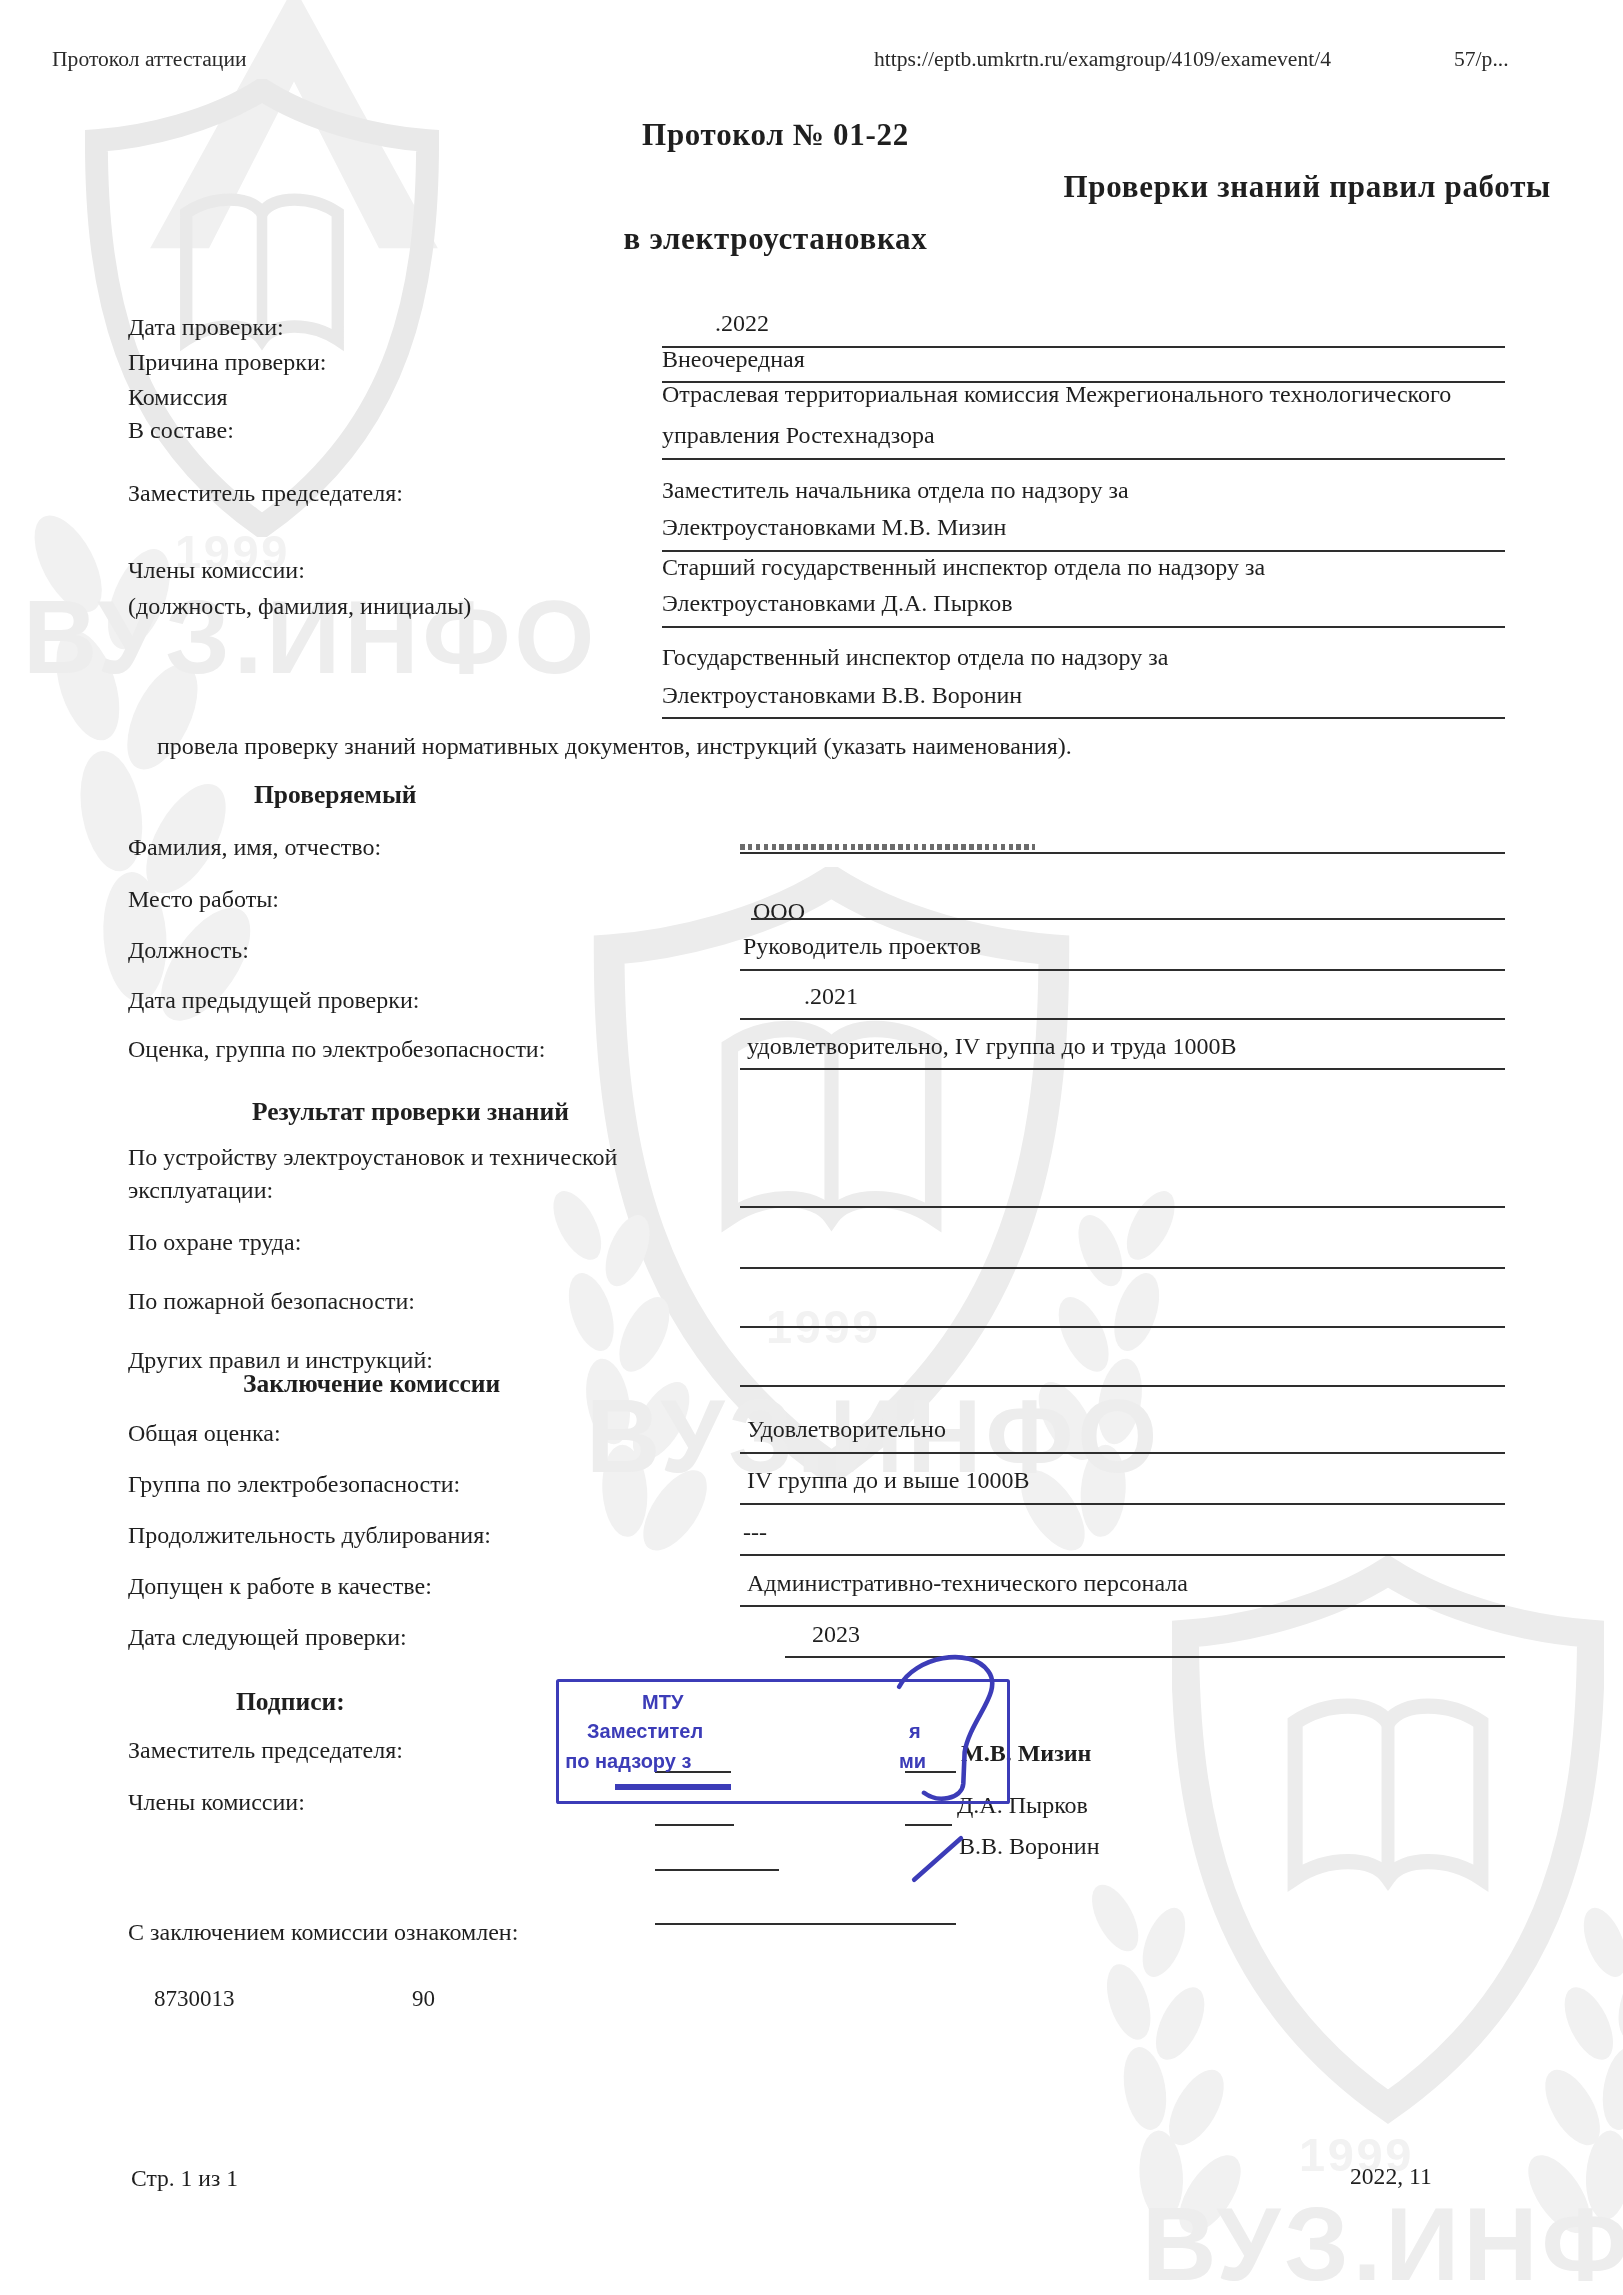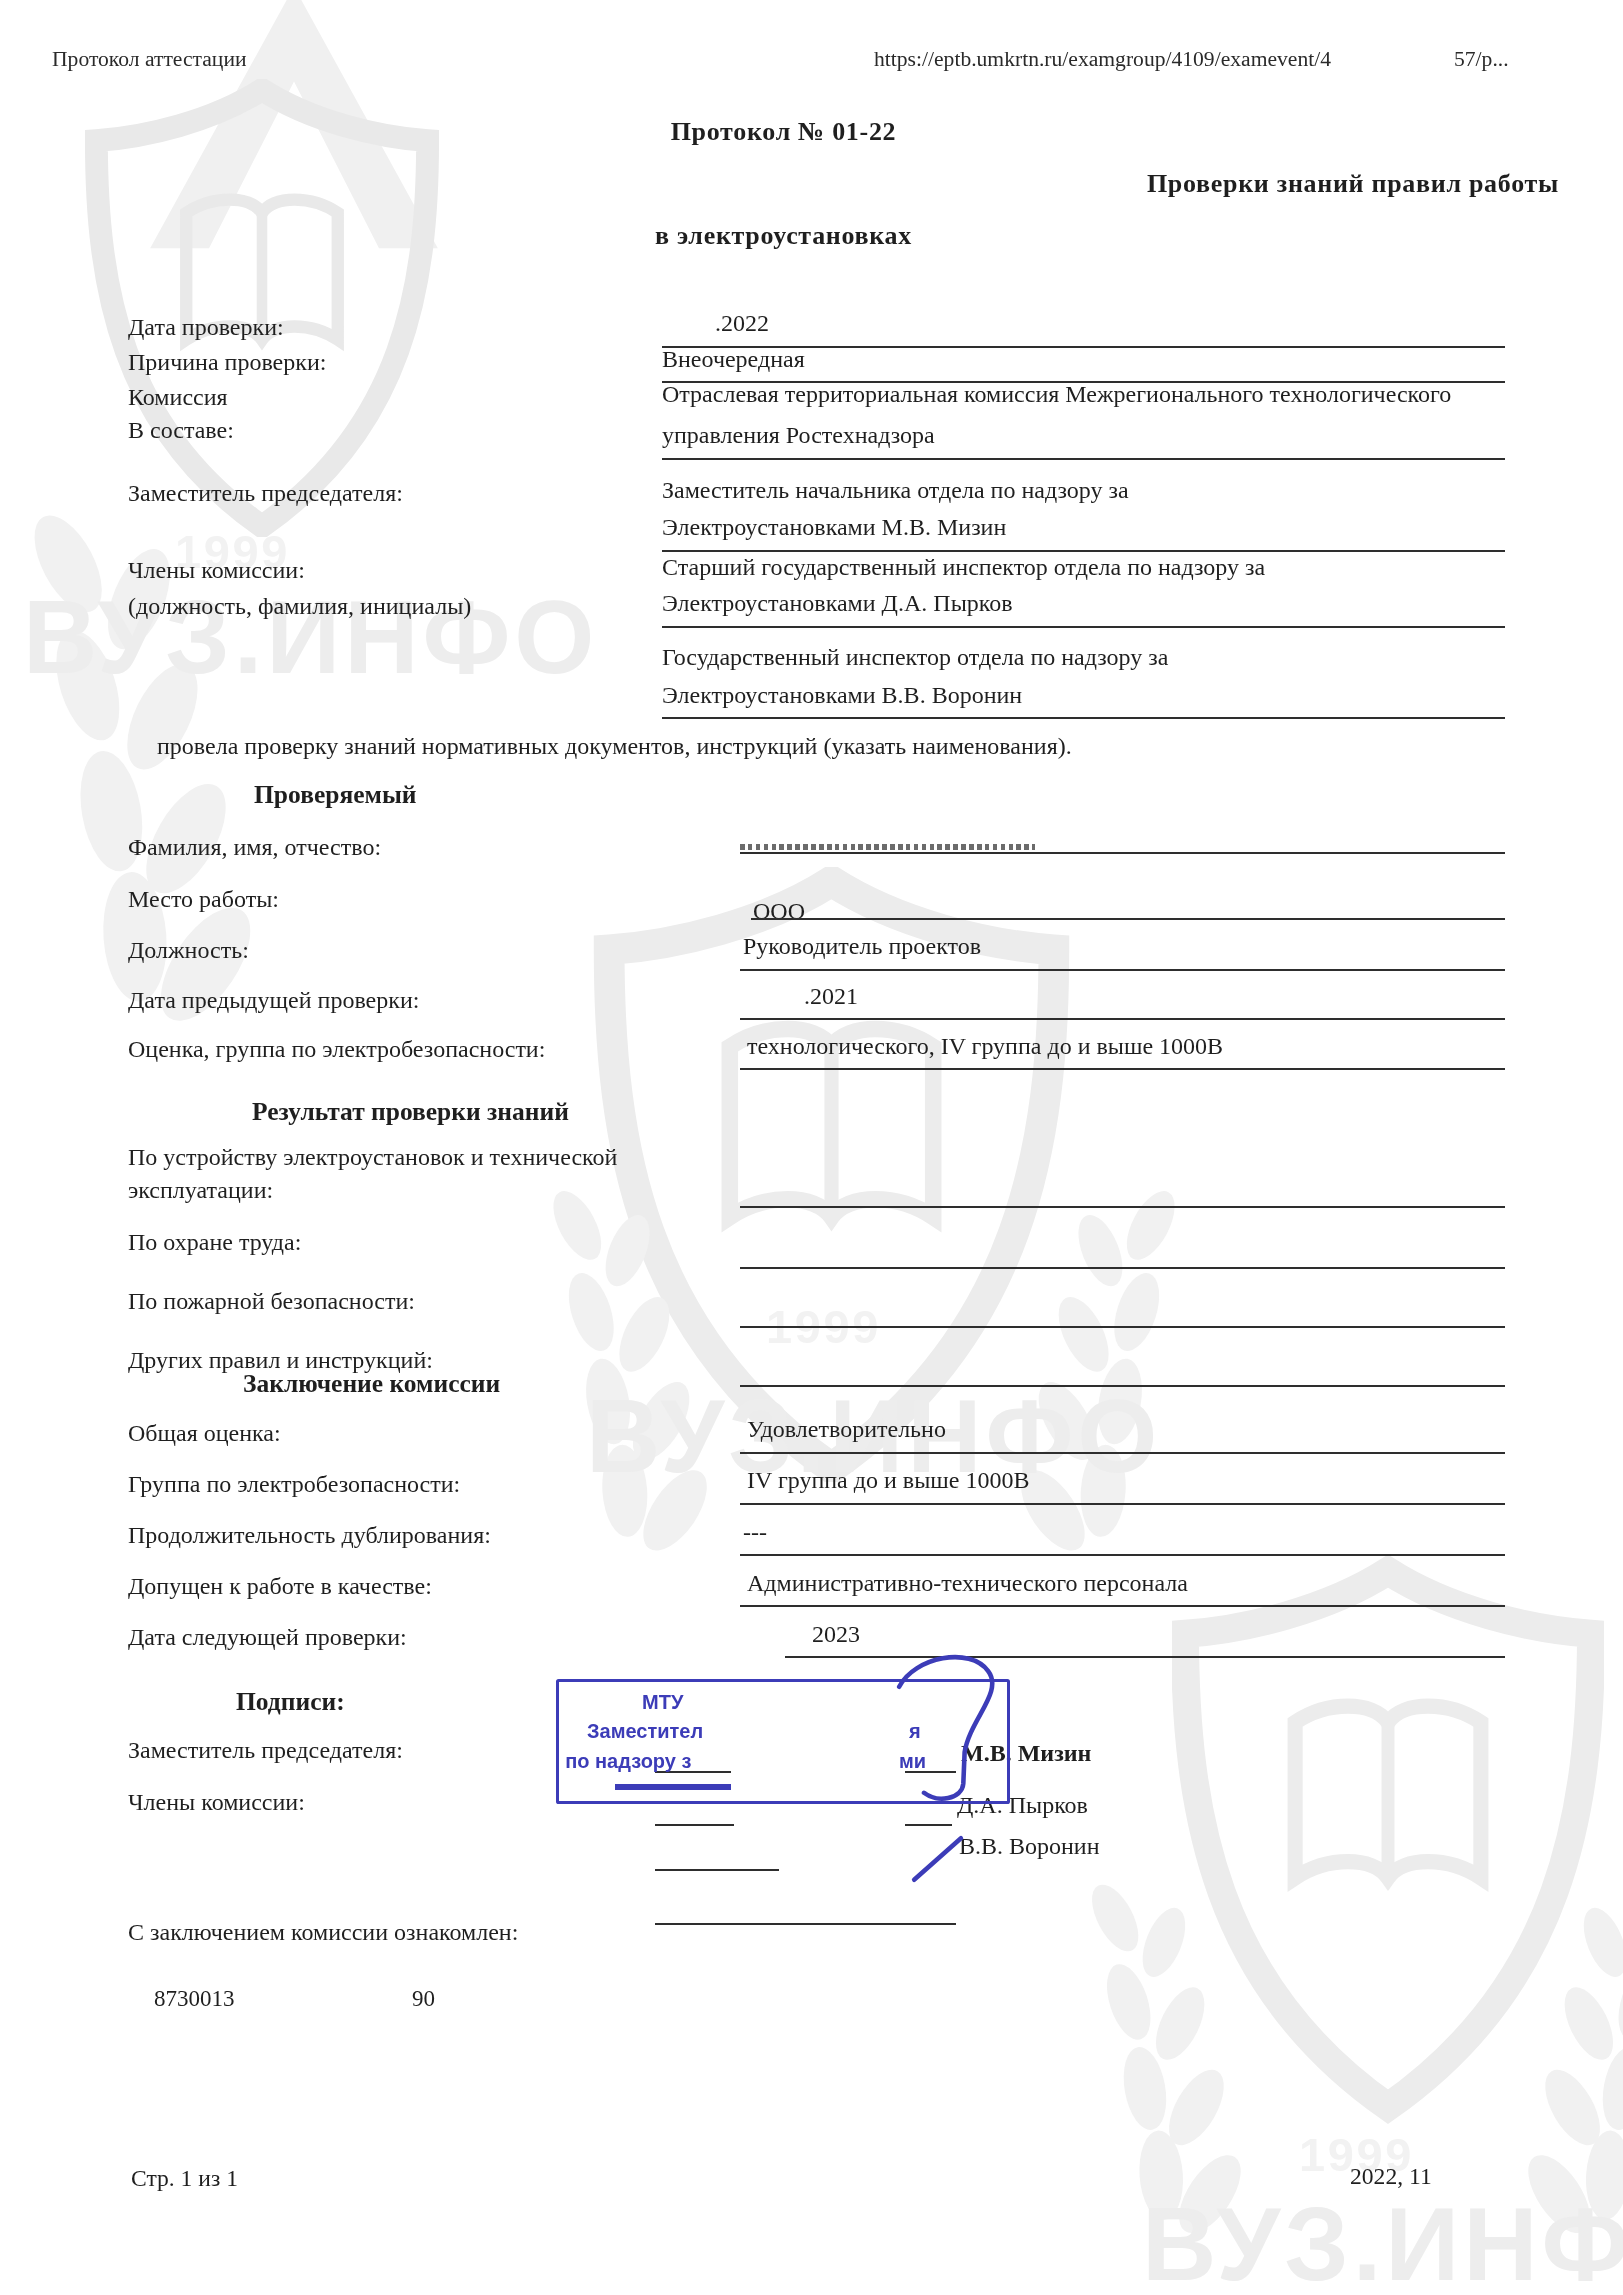--- a/index.html
+++ b/index.html
@@ -9,21 +9,21 @@
   .wm{position:absolute;z-index:0;pointer-events:none;}
   .wm-brand{font-family:"Liberation Sans", sans-serif;font-weight:bold;color:#ededed;
             font-size:103px;letter-spacing:3.9px;white-space:nowrap;}
   .wm-year{font-family:"Liberation Sans", sans-serif;font-weight:bold;color:#f2f2f2;
            font-size:47px;letter-spacing:2.6px;}
   
   .content{position:absolute;left:0;top:0;width:100%;height:100%;z-index:2;}
   .abs{position:absolute;}
   .txt{font-size:24px;line-height:1.18;white-space:nowrap;}
   .hdr{font-size:21.6px;color:#2a2a2a;}
-  .title{font-size:26px;font-weight:bold;letter-spacing:0.7px;padding-left:8px;}
+  .title{font-size:31px;font-weight:bold;letter-spacing:0.7px;}
   .heading{font-size:25.5px;font-weight:bold;}
   .fline{position:absolute;height:0;border-bottom:2.6px solid #2e2e2e;}
   .fline.thin{border-bottom-width:2px;}
   .value{font-size:24px;white-space:nowrap;}
   .marks{position:absolute;height:5.9px;
          background:repeating-linear-gradient(90deg,#3a3a3a 0 4.6px,transparent 4.6px 7.9px);
          opacity:.75;}
   
   .stamp{position:absolute;z-index:3;}
   .stamp-box{position:absolute;border:3.9px solid #3c3cb8;border-radius:2.6px;}
@@ -184,21 +184,21 @@
 
     <div class="abs txt" style="left:128px;top:936px;">Должность:</div>
     <div class="abs value" style="left:743px;top:933px;">Руководитель проектов</div>
     <div class="fline" style="left:740px;top:969px;width:765px;"></div>
 
     <div class="abs txt" style="left:128px;top:986px;">Дата предыдущей проверки:</div>
     <div class="abs value" style="left:804px;top:983px;">.2021</div>
     <div class="fline" style="left:740px;top:1018px;width:765px;"></div>
 
     <div class="abs txt" style="left:128px;top:1035px;">Оценка, группа по электробезопасности:</div>
-    <div class="abs value" style="left:747px;top:1033px;">технологического, IV группа до и выше 1000В</div>
+    <div class="abs value" style="left:747px;top:1033px;">удовлетворительно, IV группа до и труда 1000В</div>
     <div class="fline" style="left:740px;top:1068px;width:765px;"></div>
 
     <div class="abs heading" style="left:252px;top:1097px;">Результат проверки знаний</div>
 
     <div class="abs txt" style="left:128px;top:1143px;">По устройству электроустановок и технической</div>
     <div class="abs txt" style="left:128px;top:1176px;">эксплуатации:</div>
     <div class="fline thin" style="left:740px;top:1206px;width:765px;"></div>
 
     <div class="abs txt" style="left:128px;top:1228px;">По охране труда:</div>
     <div class="fline thin" style="left:740px;top:1267px;width:765px;"></div>

